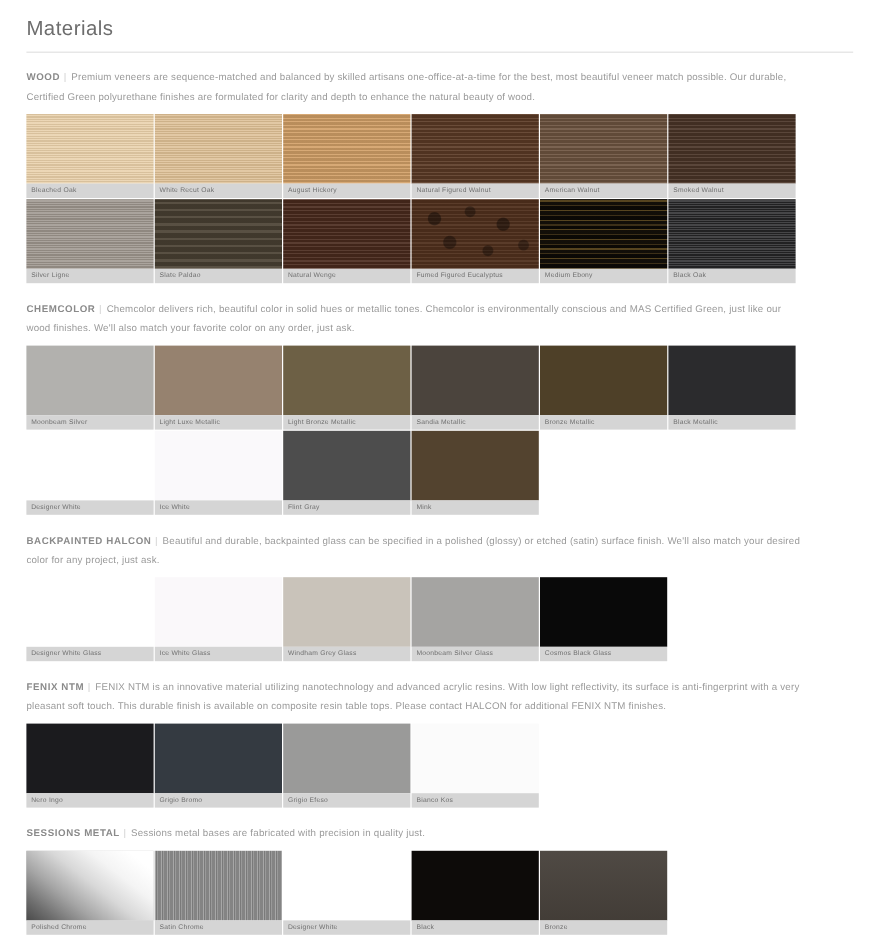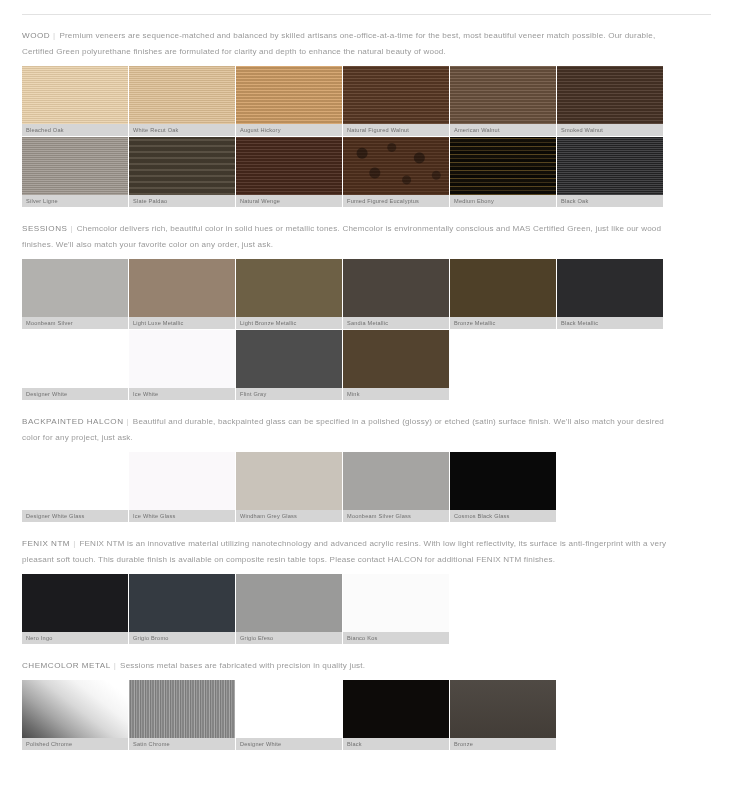--- a/index.html
+++ b/index.html
@@ -42,21 +42,21 @@
     font-size: 8.1px;
     line-height: 16px;
     color: #9a9a9a;
     letter-spacing: .18px;
     margin: 0;
     padding: 13px 0 6px 0;
     max-width: 648px;
   }
   .section-desc .cat {
     color: #8a8a8a;
-    font-weight: 400;
+    font-weight: 700;
     letter-spacing: .5px;
     text-align: right;
   }
   .section-desc .bar {
     color: #cfcfcf;
     padding: 0 4px 0 3px;
   }
 
   
   .swatch-grid {
@@ -106,20 +106,21 @@
   .grain-brush { background-image: repeating-linear-gradient(90deg, rgba(255,255,255,.22) 0 1px, rgba(0,0,0,.14) 1px 2px, rgba(255,255,255,.10) 2px 3px, rgba(0,0,0,.07) 3px 5px); }
   .grain-chrome{ background-image: linear-gradient(38deg, #4a4a4a 0%, #6f6f6f 14%, #a5a5a5 32%, #d8d8d8 52%, #f4f4f4 70%, #ffffff 88%); }
   .grain-none  { background-image: none; }
 </style>
 </head>
 <body>
 
 <div id="page">
 
   <div class="page-header">
+    <h1 class="page-title">Materials</h1>
     <div class="title-rule"></div>
   </div>
 
   <div id="sections">
       <div class="section">
         <p class="section-desc"><span class="cat">WOOD</span><span class="bar">|</span><span>Premium veneers are sequence-matched and balanced by skilled artisans one-office-at-a-time for the best, most beautiful veneer match possible. Our durable, Certified Green polyurethane finishes are formulated for clarity and depth to enhance the natural beauty of wood.</span></p>
         <div class="swatch-grid" style="width: 642px;">
           <div class="swatch">
             <div class="swatch-chip grain-fine" style="background-color: rgb(232, 207, 168);"></div>
             <div class="swatch-label">Bleached Oak</div>
@@ -164,21 +165,21 @@
             <div class="swatch-chip grain-ebony" style="background-color: rgb(45, 36, 21);"></div>
             <div class="swatch-label">Medium Ebony</div>
           </div>
           <div class="swatch">
             <div class="swatch-chip grain-fine" style="background-color: rgb(35, 35, 37);"></div>
             <div class="swatch-label">Black Oak</div>
           </div>
         </div>
       </div>
       <div class="section">
-        <p class="section-desc"><span class="cat">SESSIONS</span><span class="bar">|</span><span>Chemcolor delivers rich, beautiful color in solid hues or metallic tones. Chemcolor is environmentally conscious and MAS Certified Green, just like our wood finishes. We'll also match your favorite color on any order, just ask.</span></p>
+        <p class="section-desc"><span class="cat">CHEMCOLOR</span><span class="bar">|</span><span>Chemcolor delivers rich, beautiful color in solid hues or metallic tones. Chemcolor is environmentally conscious and MAS Certified Green, just like our wood finishes. We'll also match your favorite color on any order, just ask.</span></p>
         <div class="swatch-grid" style="width: 642px;">
           <div class="swatch">
             <div class="swatch-chip grain-none" style="background-color: rgb(178, 177, 174);"></div>
             <div class="swatch-label">Moonbeam Silver</div>
           </div>
           <div class="swatch">
             <div class="swatch-chip grain-none" style="background-color: rgb(150, 130, 111);"></div>
             <div class="swatch-label">Light Luxe Metallic</div>
           </div>
           <div class="swatch">
@@ -255,21 +256,21 @@
             <div class="swatch-chip grain-none" style="background-color: rgb(154, 154, 153);"></div>
             <div class="swatch-label">Grigio Efeso</div>
           </div>
           <div class="swatch">
             <div class="swatch-chip grain-none" style="background-color: rgb(251, 251, 251);"></div>
             <div class="swatch-label">Bianco Kos</div>
           </div>
         </div>
       </div>
       <div class="section">
-        <p class="section-desc"><span class="cat">CHEMCOLOR METAL</span><span class="bar">|</span><span>Sessions metal bases are fabricated with precision in quality just.</span></p>
+        <p class="section-desc"><span class="cat">SESSIONS METAL</span><span class="bar">|</span><span>Sessions metal bases are fabricated with precision in quality just.</span></p>
         <div class="swatch-grid" style="width: 535px;">
           <div class="swatch">
             <div class="swatch-chip grain-chrome" style="background-color: rgb(185, 185, 185);"></div>
             <div class="swatch-label">Polished Chrome</div>
           </div>
           <div class="swatch">
             <div class="swatch-chip grain-brush" style="background-color: rgb(142, 142, 142);"></div>
             <div class="swatch-label">Satin Chrome</div>
           </div>
           <div class="swatch">

